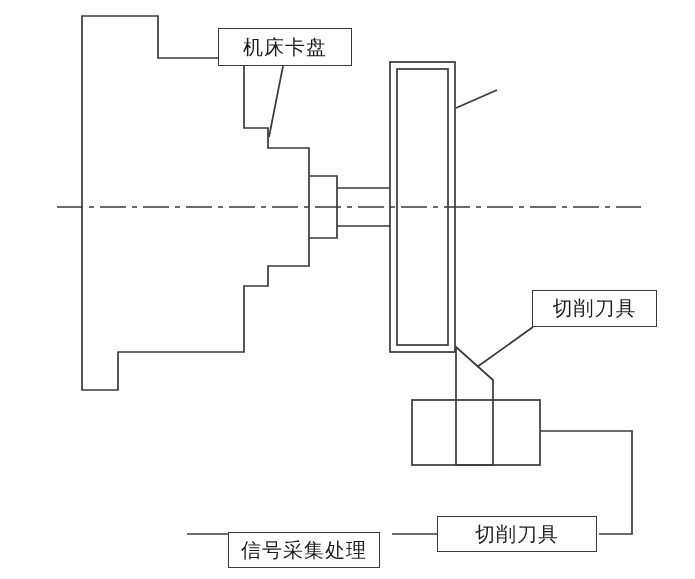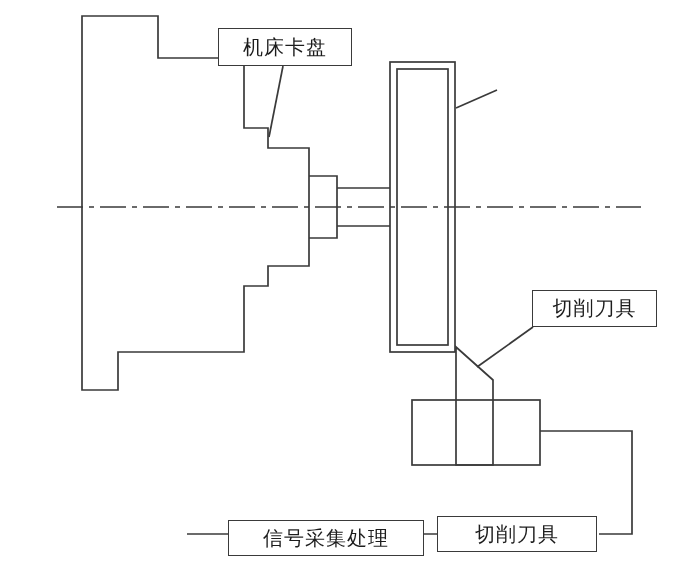--- a/index.html
+++ b/index.html
@@ -34,21 +34,21 @@
     color: #1c1c1c;
     letter-spacing: 1px;
     white-space: nowrap;
   }
   
   .box-chuck      { left: 218px; top: 28px;  width: 134px; height: 38px; }
   .box-workpiece  { left: 497px; top: 68px;  width: 163px; height: 38px; }
   .box-tool       { left: 532px; top: 290px; width: 125px; height: 37px; }
   
   .box-computer   { left: 10px;  top: 516px; width: 177px; height: 36px; }
-  .box-signal     { left: 228px; top: 520px; width: 196px; height: 36px; text-align: center; }
+  .box-signal     { left: 228px; top: 532px; width: 152px; height: 36px; text-align: center; }
   .box-amplifier  { left: 437px; top: 516px; width: 160px; height: 36px; }
 </style>
 </head>
 <body>
 
 <div id="stage">
 
   <svg id="linework" viewBox="0 0 695 579" xmlns="http://www.w3.org/2000/svg" fill="none" stroke="#3a3a3a" stroke-width="1.7" stroke-linejoin="miter">
 
     <line x1="57" y1="207" x2="641" y2="207" stroke-dasharray="26 6 5 6"></line>

